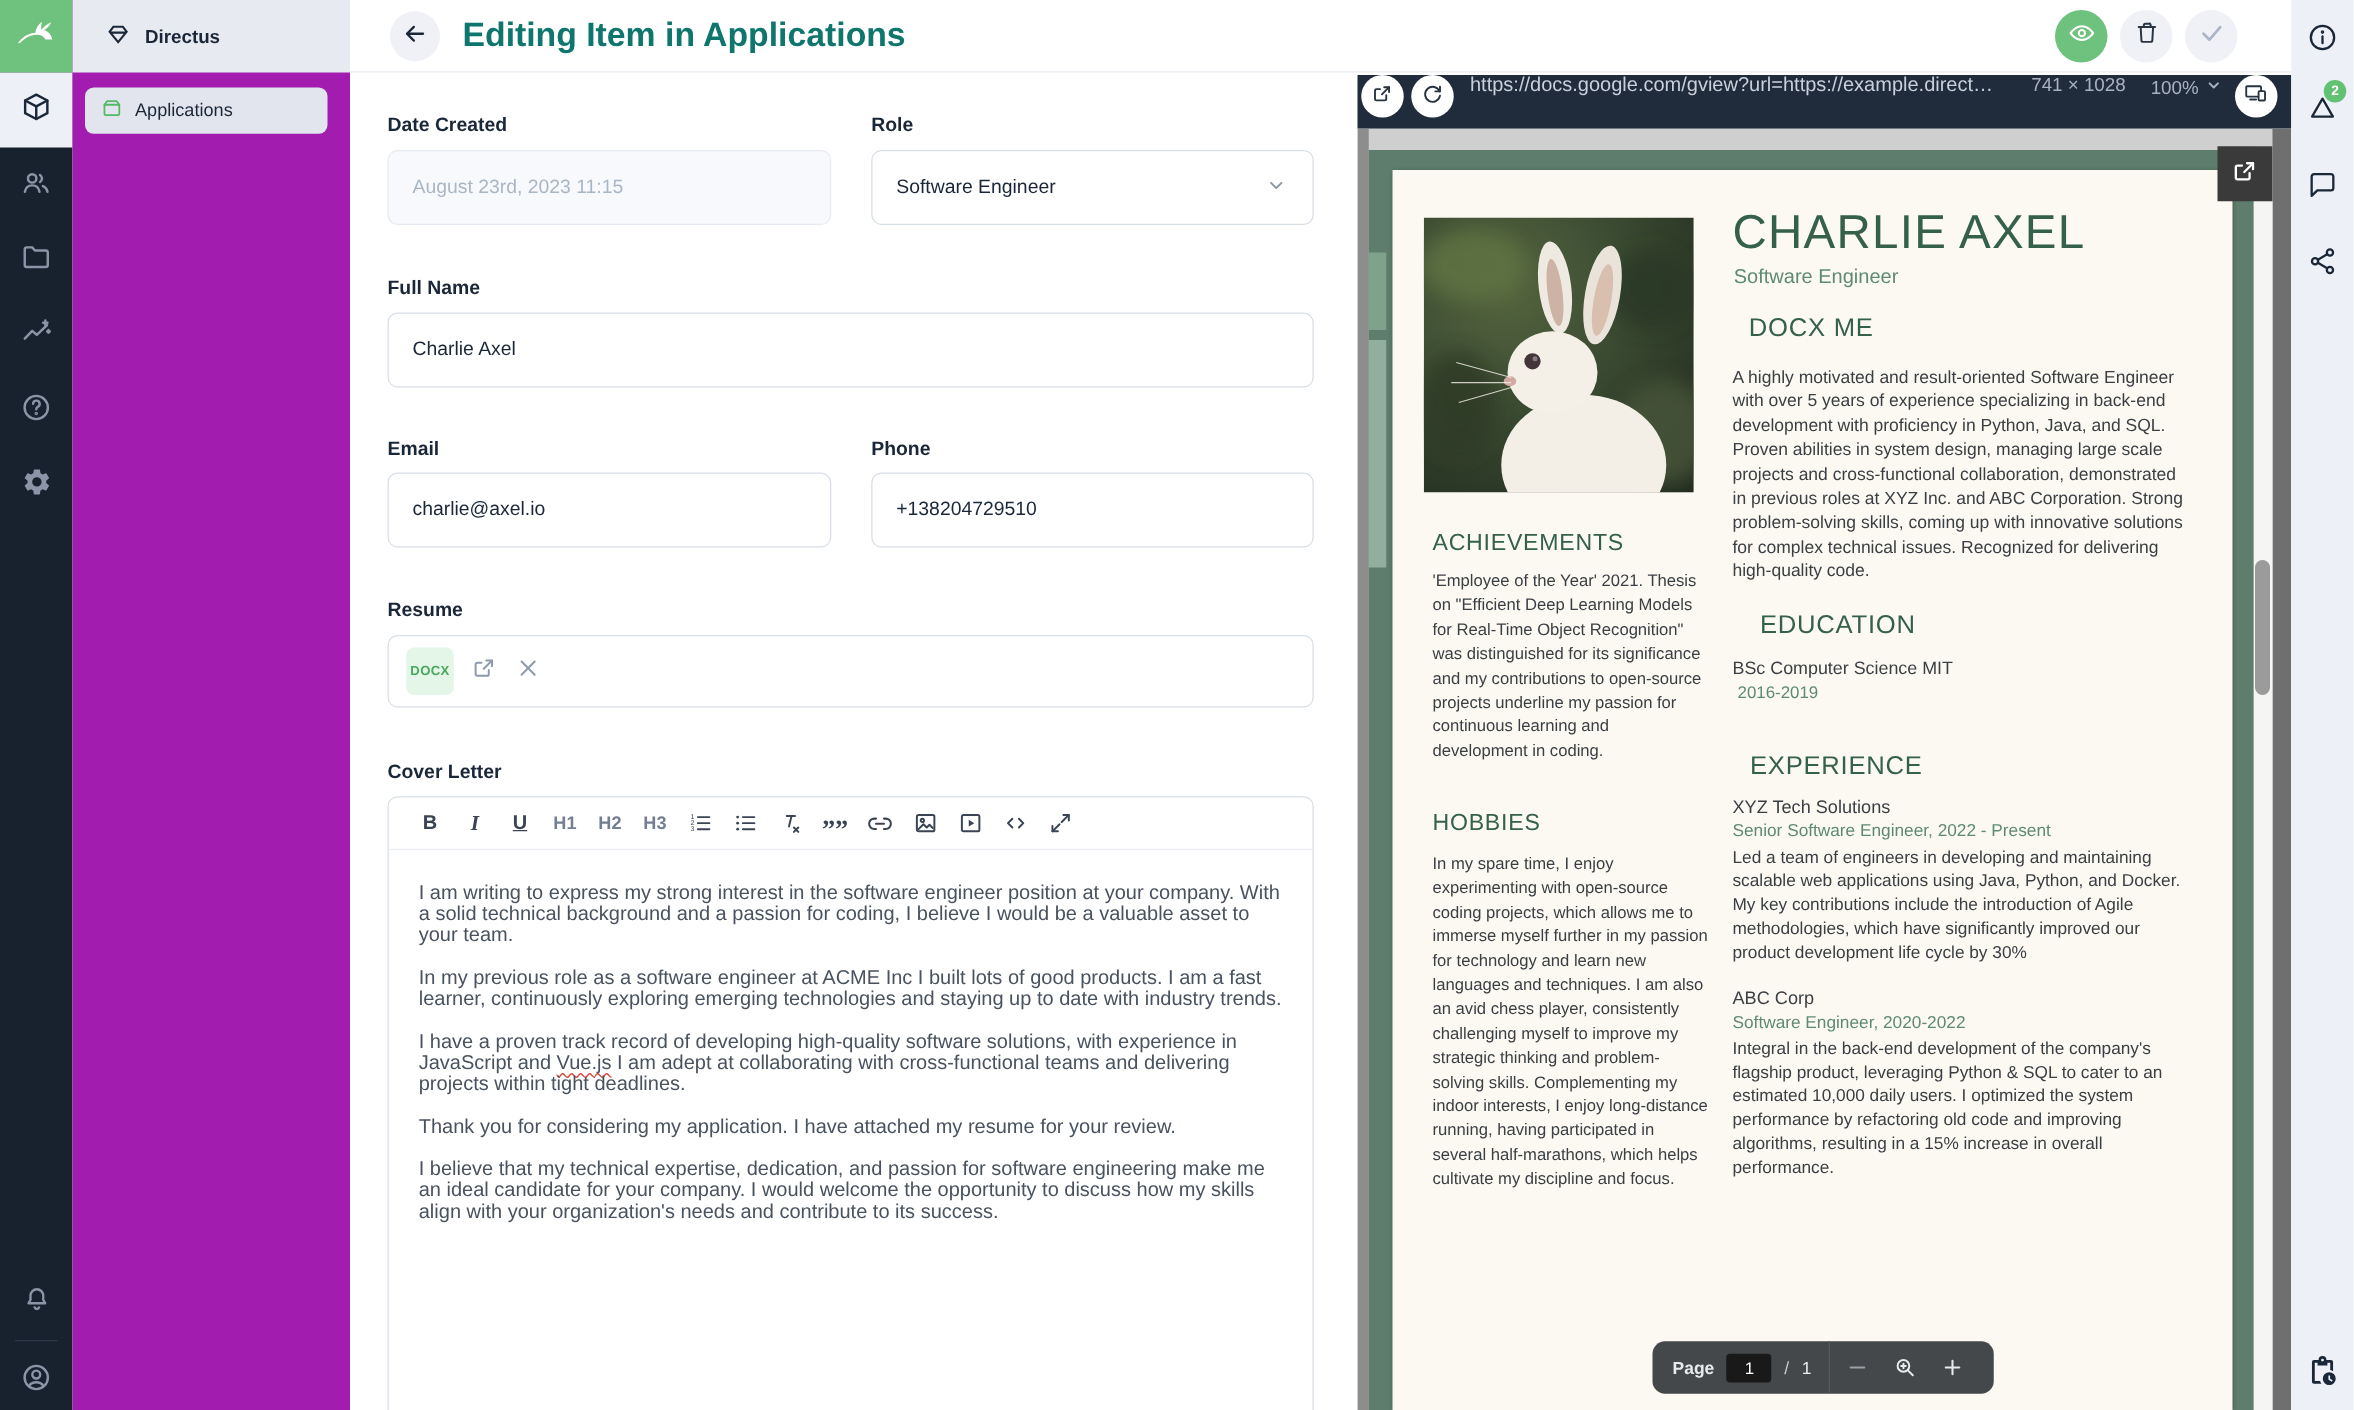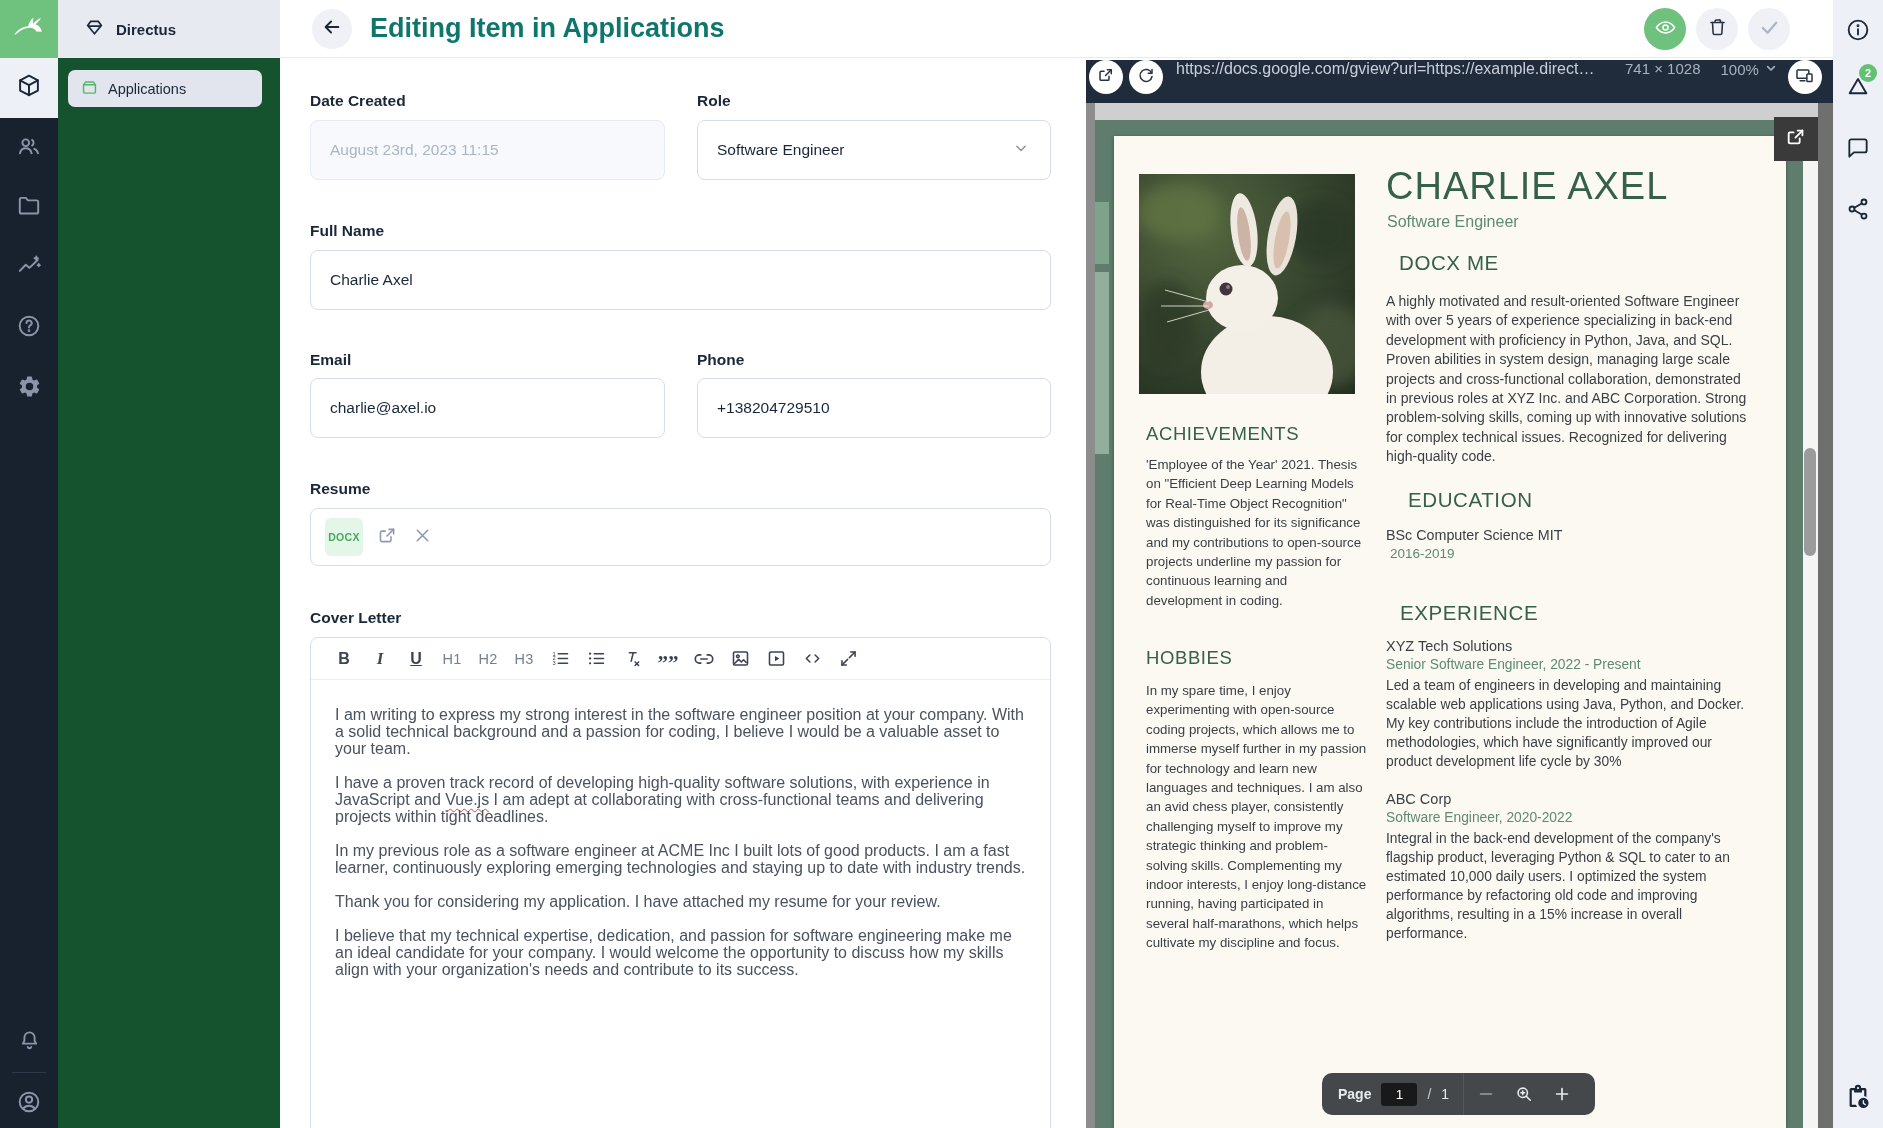--- a/index.html
+++ b/index.html
@@ -11,40 +11,40 @@
   svg.f{fill:currentColor;stroke:none}
 
   
   #module-bar{left:0;top:0;width:58px;height:1128px;background:#18212E}
   .logo-tile{width:58px;height:58px;background:#6EC27D;display:flex;align-items:center;justify-content:center;cursor:pointer}
   .module-item{width:58px;height:60px;display:flex;align-items:center;justify-content:center;color:#8B95A7;cursor:pointer}
   .module-item.active{background:#EDF0F7;color:#1A2739}
   .mbar-divider{position:absolute;left:12px;width:34px;height:1px;background:#2E3848}
 
   
-  #nav{left:58px;top:0;width:222px;height:1128px;background:#14532d}
+  #nav{left:58px;top:0;width:222px;height:1128px;background:#a21caf}
   #nav-header{height:58px;background:#E7EAF1;display:flex;align-items:center;gap:11px;padding-left:26px;
     font-size:15px;font-weight:600;color:#1A2739}
   .nav-item{position:absolute;left:10px;right:18px;top:70px;height:37px;background:#E2E5ED;border-radius:7px;
     display:flex;align-items:center;gap:9px;padding-left:12px;font-size:14.5px;font-weight:500;color:#1A2739;cursor:pointer}
 
   
   #main-header{left:280px;top:0;width:1553px;height:58px;background:#fff;border-bottom:1px solid #E7EAF1}
   .circle-btn{border-radius:50%;display:flex;align-items:center;justify-content:center;cursor:pointer}
   .hdr-title{font-size:27px;font-weight:700;color:#0f766e;white-space:nowrap}
 
   
   .flabel{font-size:15.5px;font-weight:700;color:#1A2739}
   .finput{border:1px solid #D7DEE8;border-radius:8px;background:#fff;display:flex;align-items:center;
     padding:0 19px;font-size:15.5px;color:#1A2739}
   .finput.disabled{background:#F7F9FC;border-color:#E6EBF2;color:#A9B6C6}
   .editor{border:1px solid #D7DEE8;border-radius:8px;background:#fff;overflow:hidden}
   .editor-toolbar{height:42px;border-bottom:1px solid #EAEDF2;display:flex;align-items:center;gap:12px;padding:0 21px;color:#3A4454}
   .tbtn{width:24px;height:26px;display:flex;align-items:center;justify-content:center;cursor:pointer;flex:none}
-  .tbtn.hgray{color:#748092;font-size:14.5px;font-weight:400;letter-spacing:.2px}
+  .tbtn.hgray{color:#748092;font-size:14.5px;font-weight:700;letter-spacing:.2px}
   .editor-body{padding:26px 24px;font-size:16px;line-height:17px;color:#49525F}
   .editor-body p{margin-bottom:17px}
   .squiggle{text-decoration:underline wavy #D9493C;text-decoration-thickness:1px;text-underline-offset:3px}
 
   
   #pv-header{left:1086px;top:60px;width:747px;height:43px;background:#202B3B;display:flex;align-items:flex-start}
   .pv-circle{width:34px;height:34px;border-radius:50%;background:#fff;color:#283342;display:flex;align-items:center;justify-content:center;cursor:pointer;flex:none}
   .pv-url{color:#C9D0DB;font-size:16px;white-space:nowrap;overflow:hidden}
   .pv-meta{color:#A9B1BF;font-size:15px;white-space:nowrap}
   #pv-area{left:1086px;top:103px;width:747px;height:1025px;background:#CFCFCF;overflow:hidden}
@@ -277,22 +277,22 @@
           <svg class="s" width="21" height="21" viewBox="0 0 24 24">
             <path d="M14.5 4.5h5v5"></path>
             <path d="M19.5 4.5 13 11"></path>
             <path d="M9.5 19.5h-5v-5"></path>
             <path d="M4.5 19.5 11 13"></path>
           </svg>
         </span>
     </div>
     <div class="editor-body">
       <p>I am writing to express my strong interest in the software engineer position at your company. With a solid technical background and a passion for coding, I believe I would be a valuable asset to your team.</p>
+      <p>In my previous role as a software engineer at ACME Inc I built lots of good products. I am a fast learner, continuously exploring emerging technologies and staying up to date with industry trends.</p>
       <p><span>I have a proven track record of developing high-quality software solutions, with experience in JavaScript and </span><span class="squiggle">Vue.js</span><span> I am adept at collaborating with cross-functional teams and delivering projects within tight deadlines.</span></p>
-      <p>In my previous role as a software engineer at ACME Inc I built lots of good products. I am a fast learner, continuously exploring emerging technologies and staying up to date with industry trends.</p>
       <p>Thank you for considering my application. I have attached my resume for your review.</p>
       <p>I believe that my technical expertise, dedication, and passion for software engineering make me an ideal candidate for your company. I would welcome the opportunity to discuss how my skills align with your organization's needs and contribute to its success.</p>
     </div>
   </div>
 
   <div class="abs" id="pv-header">
     <div class="pv-circle" style="margin-left:3px">
       <span><svg class="s" width="18" height="18" viewBox="0 0 24 24" style="stroke-width:2">
             <path d="M13.8 5h5.2v5.2"></path>
             <path d="M19 5l-7.6 7.6"></path>

